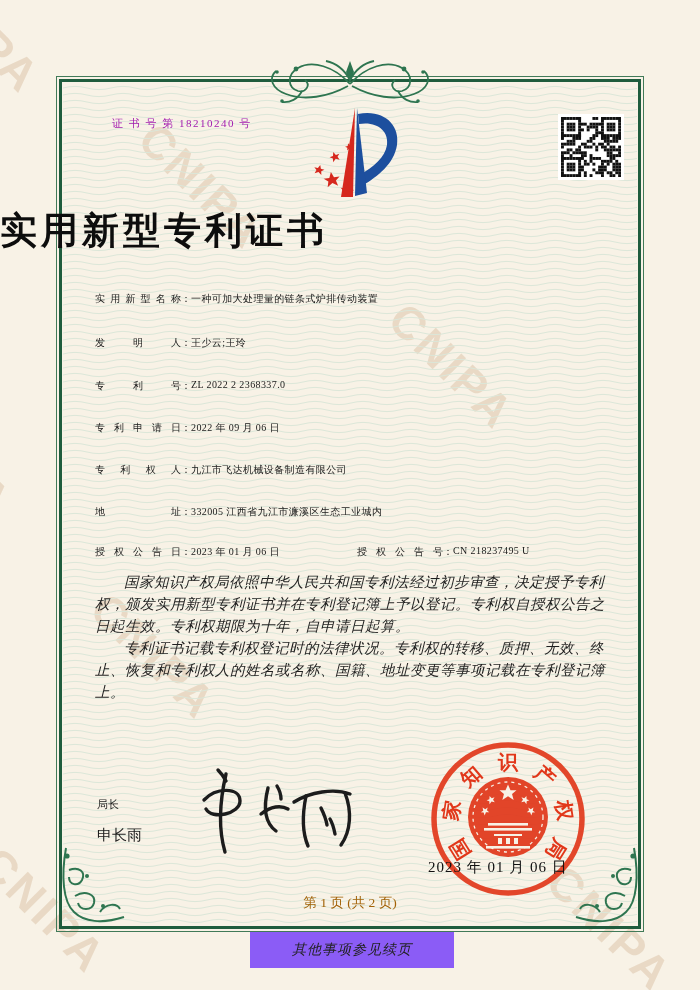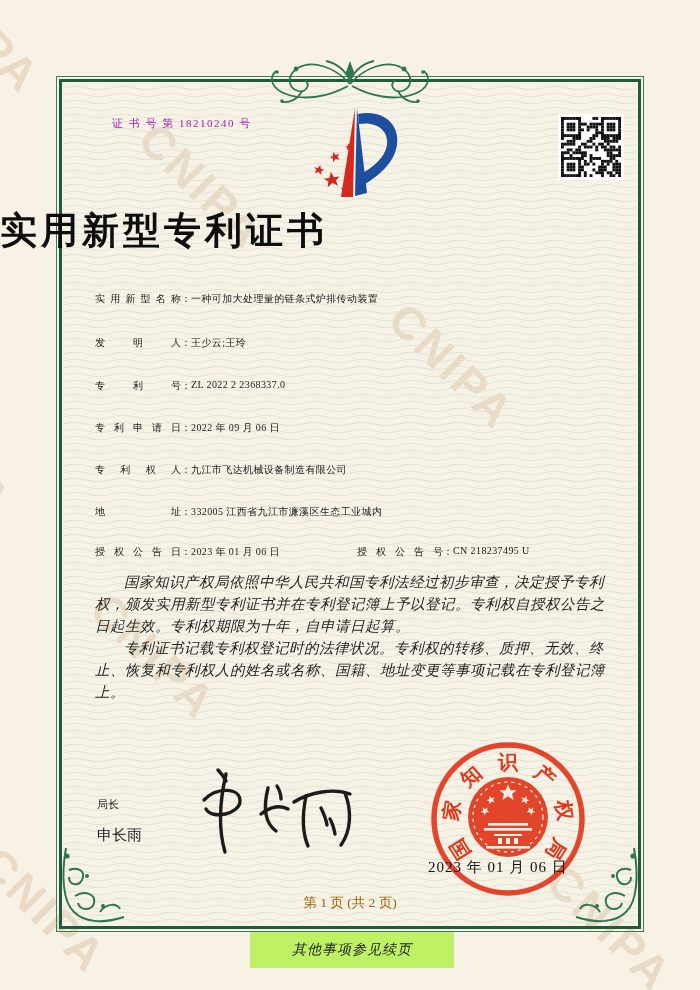--- a/index.html
+++ b/index.html
@@ -30,21 +30,21 @@
       font-family:"Liberation Sans","DejaVu Sans",sans-serif;}
   .signer-name{position:absolute;left:97px;top:826px;font-size:15px;color:#1a1a1a;
       font-family:Liberation Serif, serif;}
   .sig{position:absolute;left:182px;top:758px;}
   .seal{position:absolute;left:420px;top:731px;}
   .seal-date{position:absolute;left:428px;top:858px;font-size:15px;color:#111;
       letter-spacing:1px;z-index:5;}
   .page-indicator{position:absolute;left:57px;top:894px;width:586px;text-align:center;
       font-size:13.5px;color:#a16207;}
   .footnote-box{position:absolute;left:250px;top:932px;width:204px;height:36px;
-      background:#bef264;display:flex;align-items:center;justify-content:center;}
+      background:#8b5cf6;display:flex;align-items:center;justify-content:center;}
   .footnote-box span{font-size:14px;font-style:italic;color:#222;letter-spacing:1px;}
 </style>
 </head>
 <body>
 
 <div class="page">
 
   <div class="wm" style="left:-58px;top:-44px;">CNIPA</div>
   <div class="wm" style="left:166px;top:112px;">CNIPA</div>
   <div class="wm" style="left:416px;top:292px;">CNIPA</div>

